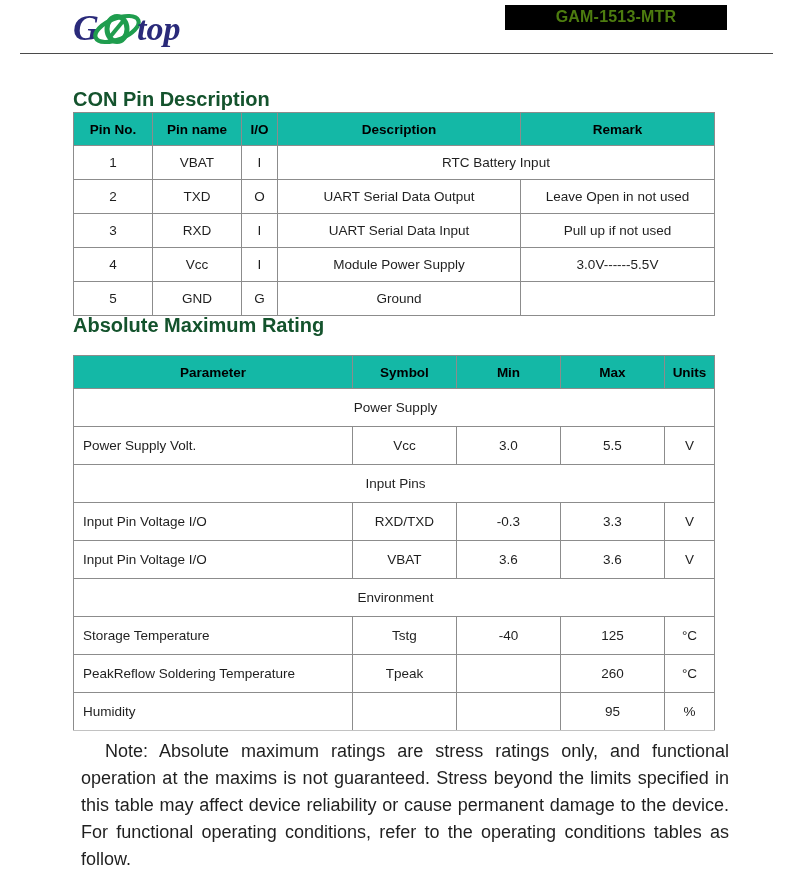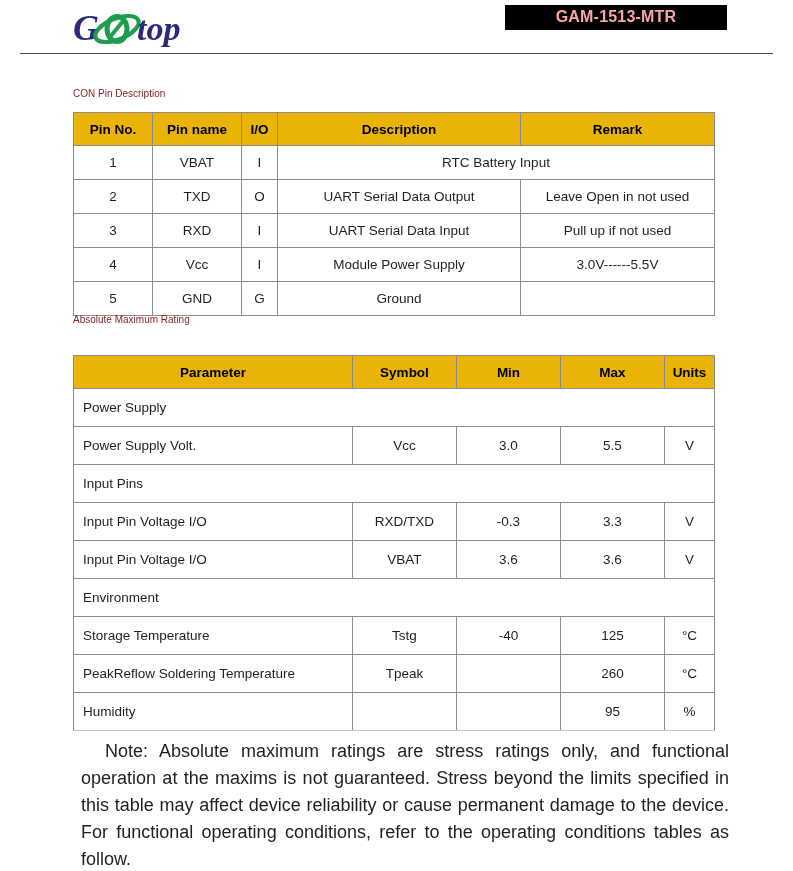--- a/index.html
+++ b/index.html
@@ -35,21 +35,21 @@
   .product-badge {
     position: absolute;
     left: 505px;
     top: 5px;
     width: 222px;
     background: #000000;
     padding: 2px 0 3px 0;
     text-align: center;
   }
   .badge-line1 {
-    color: #fca5a5;
+    color: #4d7c0f;
     font-size: 16px;
     font-weight: bold;
     letter-spacing: 0.2px;
     line-height: 20px;
     display: block;
     white-space: nowrap;
   }
   .badge-line2 {
     color: #ffffff;
     font-size: 16.5px;
@@ -63,23 +63,23 @@
     position: absolute;
     left: 20px;
     top: 53px;
     width: 753px;
     height: 1px;
     background: #4a4a4a;
   }
 
   
   .section-title {
-    font-size: 10px;
-    font-weight: normal;
-    color: #7f1d1d;
+    font-size: 20px;
+    font-weight: bold;
+    color: #14532d;
     position: absolute;
     left: 73px;
   }
   #title-con { top: 88px; }
   #title-abs { top: 314px; }
 
   
   table {
     border-collapse: collapse;
     position: absolute;
@@ -88,21 +88,21 @@
   }
   table td, table th {
     border: 1px solid #8c8c8c;
     font-size: 13.5px;
     font-weight: normal;
     color: #1f1f1f;
     padding: 0 6px;
     vertical-align: middle;
   }
   thead th {
-    background: #eab308;
+    background: #14b8a6;
     font-weight: bold;
     text-align: center;
     font-size: 13.5px;
     color: #000000;
     height: 32px;
     border-color: #8c8c8c;
   }
 
   
   #table-con {
@@ -123,21 +123,21 @@
     top: 355px;
     width: 641px;
   }
   #table-abs td { height: 37px; }
   #table-abs .col-param  { width: 279px; text-align: left; padding-left: 9px; }
   #table-abs .col-symbol { width: 104px; text-align: center; }
   #table-abs .col-min    { width: 104px; text-align: center; }
   #table-abs .col-max    { width: 104px; text-align: center; }
   #table-abs .col-units  { width: 50px;  text-align: center; }
   #table-abs td.section-cell {
-    text-align: left;
+    text-align: center;
     padding-left: 9px;
     border-right-color: #8c8c8c;
   }
   #table-abs tr.last-row td { border-bottom-color: #c2c2c2; }
 
   
   .note-block {
     position: absolute;
     left: 81px;
     top: 738px;

